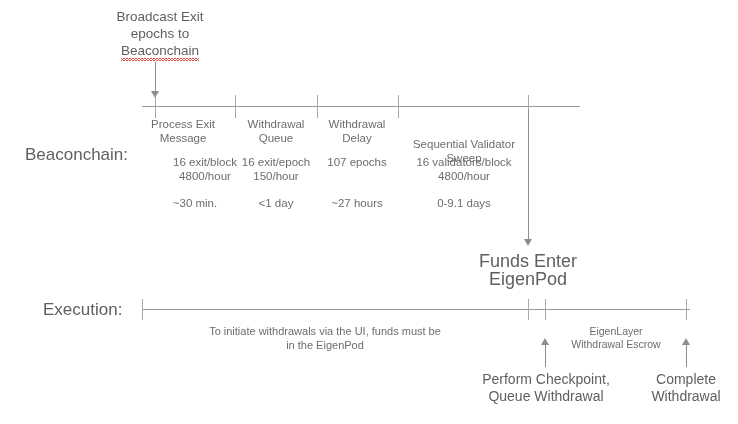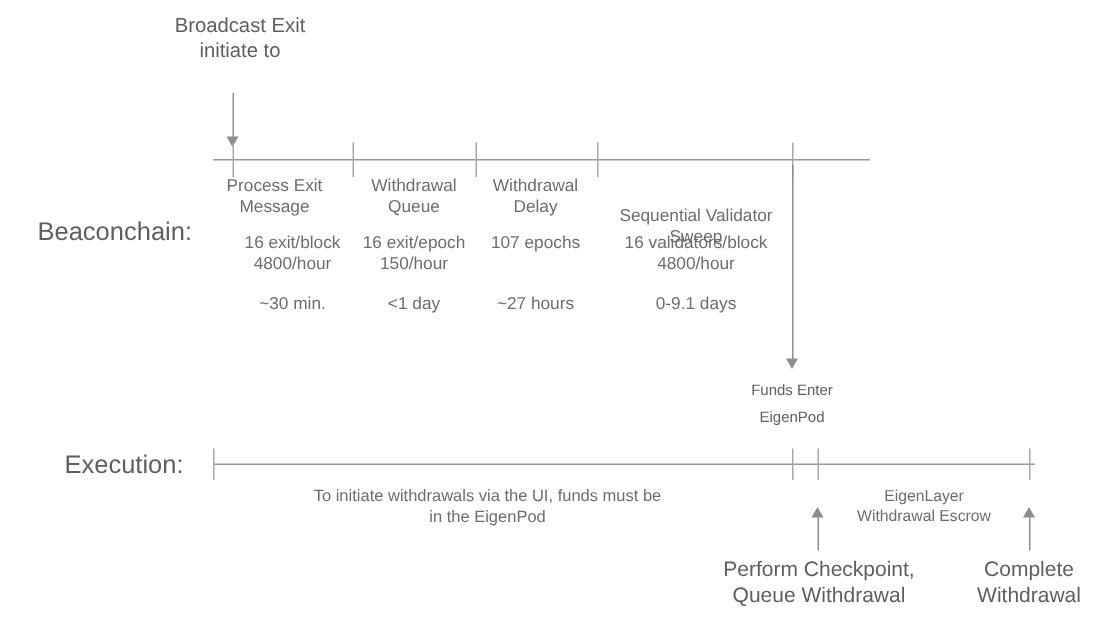--- a/index.html
+++ b/index.html
@@ -100,21 +100,21 @@
   }
   .stage-time {
     font-size: 11.5px;
     line-height: 14px;
     color: #6d6d6d;
     white-space: nowrap;
   }
 
   
   .note-big {
-    font-size: 10px;
+    font-size: 18px;
     line-height: 18px;
     color: #5f5f5f;
     white-space: pre-line;
   }
   .note-small {
     font-size: 11px;
     line-height: 14px;
     color: #6d6d6d;
     white-space: pre-line;
   }
@@ -129,39 +129,42 @@
     line-height: 17px;
     color: #5f5f5f;
     white-space: pre-line;
   }
 </style>
 </head>
 <body>
 
 <div class="abs callout ctr" style="left:95px; top:8px; width:130px;">
   <div>Broadcast Exit</div>
-  <div>initiate to</div>
+  <div>epochs to</div>
+  <div>
+    <span class="misspelled">Beaconchain</span>
+  </div>
 </div>
 
 <div class="vline" style="left:155px; top:62px; height:34px;"></div>
 <div class="arrow-down" style="left:151px; top:91px;"></div>
 
 <div class="abs row-label" style="left:25px; top:98px;margin-top:48px;">Beaconchain:</div>
 
 <div class="axis" style="left:142px; top:106px; width:438px;"></div>
 
 <div class="tick" style="left:155px; top:95px; height:23px;"></div>
 <div class="tick" style="left:235px; top:95px; height:23px;"></div>
 <div class="tick" style="left:317px; top:95px; height:23px;"></div>
 <div class="tick" style="left:398px; top:95px; height:23px;"></div>
 <div class="tick" style="left:528px; top:95px; height:23px;"></div>
 
 <div class="abs stage-title ctr" style="left:138px; top:117px; width:90px;">Process Exit
 Message</div>
-<div class="abs stage-rate ctr" style="left:150px; top:155px; width:90px;">16 exit/block
+<div class="abs stage-rate ctr" style="left:160px; top:155px; width:90px;">16 exit/block
 4800/hour</div>
 <div class="abs stage-time ctr" style="left:150px; top:196px; width:90px;">~30 min.</div>
 
 <div class="abs stage-title ctr" style="left:232px; top:117px; width:88px;">Withdrawal
 Queue</div>
 <div class="abs stage-rate ctr" style="left:232px; top:155px; width:88px;">16 exit/epoch
 150/hour</div>
 <div class="abs stage-time ctr" style="left:232px; top:196px; width:88px;">&lt;1 day</div>
 
 <div class="abs stage-title ctr" style="left:314px; top:117px; width:86px;">Withdrawal

